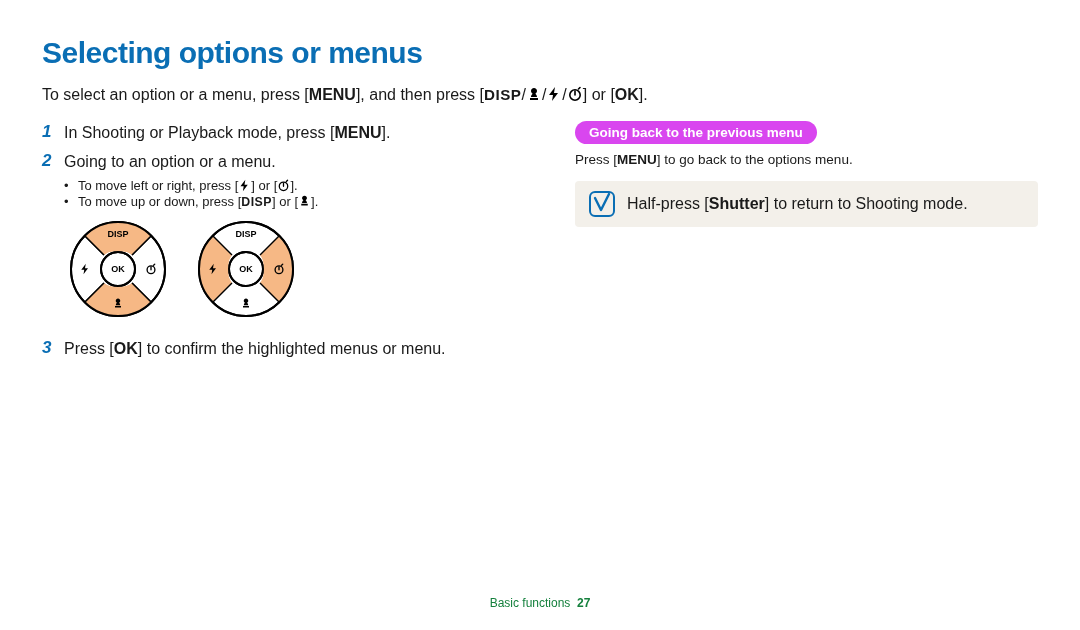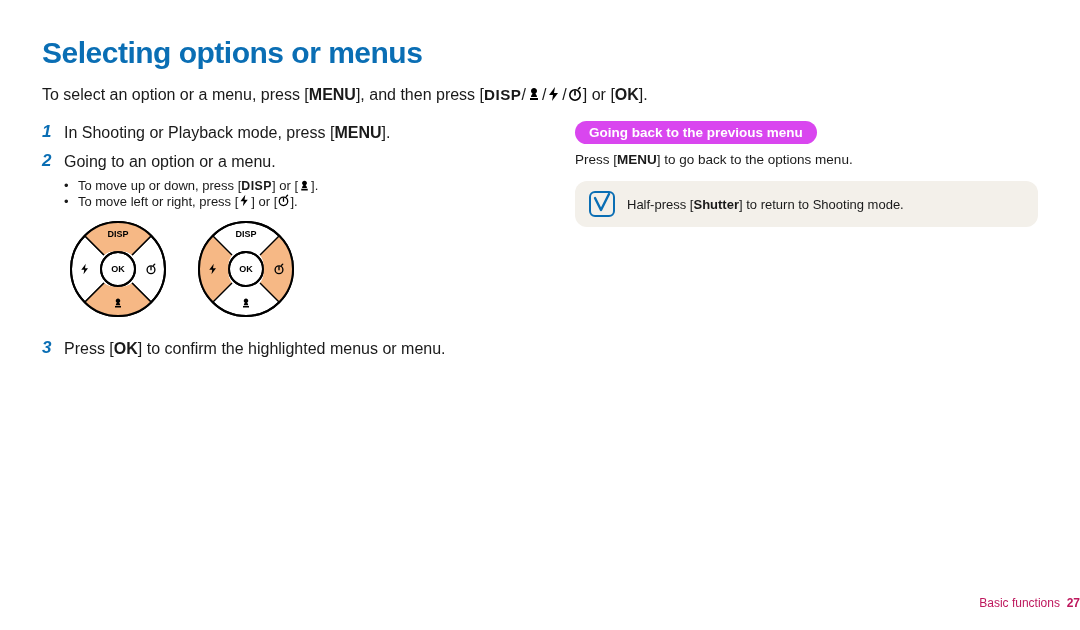--- a/index.html
+++ b/index.html
@@ -102,36 +102,36 @@
     font-size: 13.5px;
     font-weight: 700;
     margin-bottom: 8px;
   }
   .note-box {
     display: flex;
     align-items: center;
     gap: 12px;
     background: #f3f0ea;
     padding: 10px 14px;
-    border-radius: 12px;
+    border-radius: 4px;
     margin-top: 14px;
-    font-size: 13px;
+    font-size: 16px;
   }
   .note-icon {
     flex: 0 0 26px;
     width: 26px;
     height: 26px;
   }
   .footer {
     position: absolute;
     left: 0; right: 0;
     bottom: 20px;
-    text-align: right;
+    text-align: center;
     font-size: 12px;
-    color: #be185d;
+    color: #15803d;
   }
   .footer .pnum { font-weight: 700; }
 </style>
 </head>
 <body>
 
 <div class="page">
 
   <h1 class="title">Selecting options or menus</h1>
 
@@ -157,30 +157,30 @@
         </div>
       </div>
 
       <div class="step">
         <div class="step-num">2</div>
         <div class="step-body">Going to an option or a menu.</div>
       </div>
 
       <ul class="sublist">
         <li>
-          <span>To move up or down, press [</span><span class="token disp">DISP</span><span>] or [</span><span class="icon"><svg viewBox="0 0 16 16">
-                <path d="M8 2c1.8 0 3 1.4 3 3 0 1.2-.7 2.2-1.7 2.7C10.4 8.5 11 9.6 11 11H5c0-1.4.6-2.5 1.7-3.3C5.7 7.2 5 6.2 5 5c0-1.6 1.2-3 3-3zM4 12h8v2H4z" fill="#000"></path>
-              </svg></span><span>].</span>
-        </li>
-        <li>
           <span>To move left or right, press [</span><span class="icon"><svg viewBox="0 0 16 16">
                 <path d="M9 1 3 9h4l-1 6 6-8H8l1-6z" fill="#000"></path>
               </svg></span><span>] or [</span><span class="icon"><svg viewBox="0 0 16 16">
                 <circle cx="8" cy="9" r="5.2" fill="none" stroke="#000" stroke-width="1.6"></circle>
                 <path d="M8 9V5M11.5 3l1.5-1.5" stroke="#000" stroke-width="1.6" stroke-linecap="round"></path>
+              </svg></span><span>].</span>
+        </li>
+        <li>
+          <span>To move up or down, press [</span><span class="token disp">DISP</span><span>] or [</span><span class="icon"><svg viewBox="0 0 16 16">
+                <path d="M8 2c1.8 0 3 1.4 3 3 0 1.2-.7 2.2-1.7 2.7C10.4 8.5 11 9.6 11 11H5c0-1.4.6-2.5 1.7-3.3C5.7 7.2 5 6.2 5 5c0-1.6 1.2-3 3-3zM4 12h8v2H4z" fill="#000"></path>
               </svg></span><span>].</span>
         </li>
       </ul>
 
       <div class="dial-row">
 
         <div class="dial">
           <svg viewBox="0 0 100 100">
             <circle cx="50" cy="50" r="47" fill="#fff" stroke="#000" stroke-width="2"></circle>
             <circle cx="50" cy="50" r="17" fill="#fff" stroke="#000" stroke-width="2"></circle>

